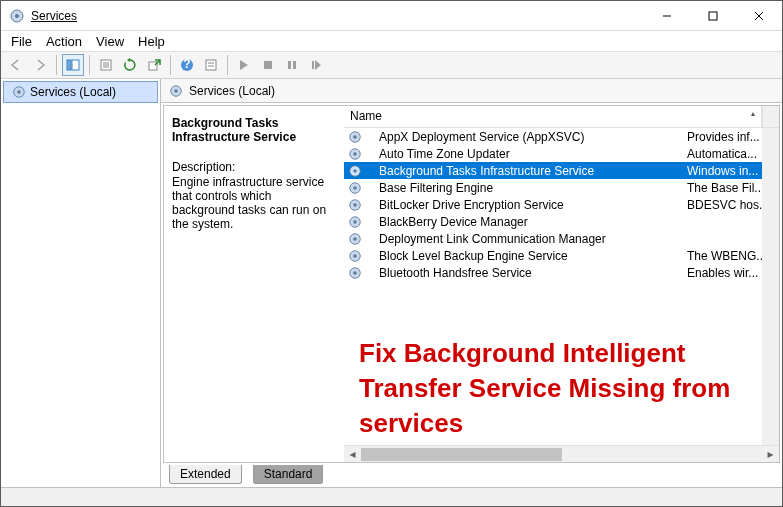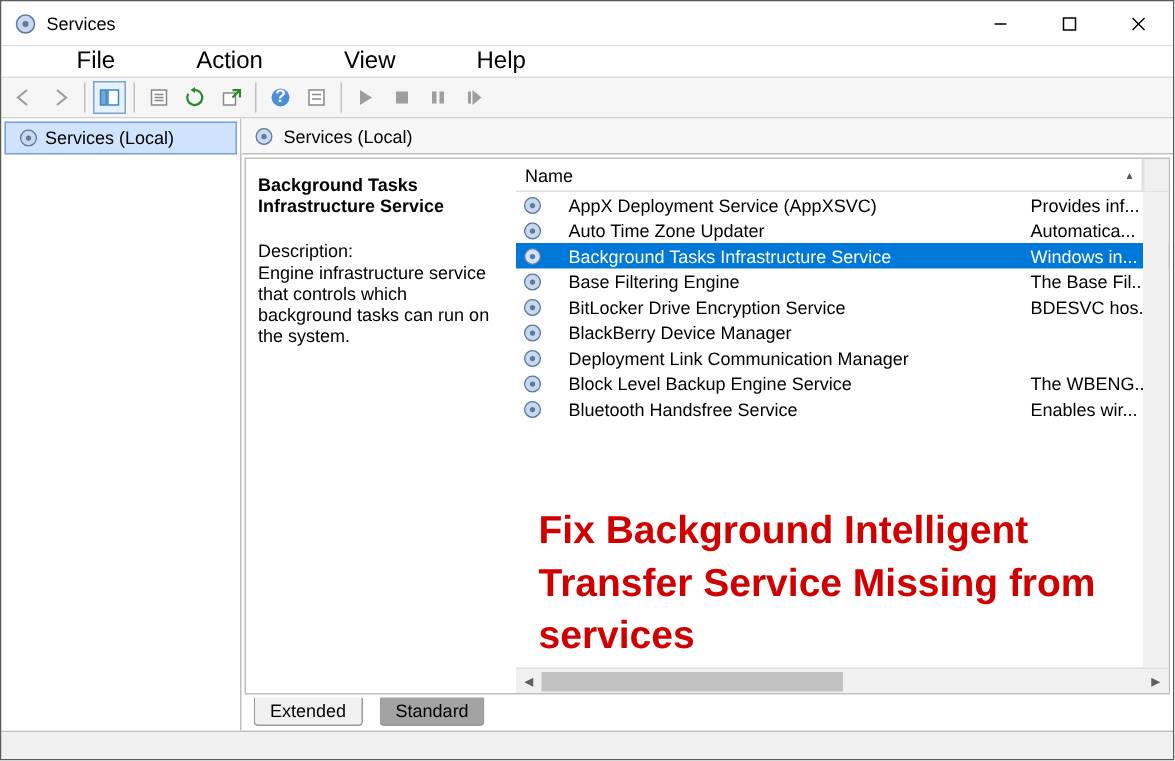--- a/index.html
+++ b/index.html
@@ -1,45 +1,45 @@
 <!DOCTYPE html>
 <html><head>
 <meta charset="utf-8">
 <style>
   * { box-sizing: border-box; margin: 0; padding: 0; font-family: "Segoe UI", Tahoma, sans-serif; font-size: 12px; }
   body { background: #fff; width: 783px; height: 507px; overflow: hidden; }
   .window { width: 783px; height: 507px; border: 1px solid #5a5a5a; background: #fff; position: relative; display: flex; flex-direction: column; }
   
   .titlebar { height: 30px; display: flex; align-items: center; padding-left: 8px; background: #fff; border-bottom: 1px solid #ddd; }
-  .titlebar .title { flex: 1; display:flex; align-items:center; gap:6px;}
+  .titlebar .title { flex: 1; display:flex; align-items:center; gap:6px;text-decoration:underline;}
   .titlebar .title-text { font-size: 12px; }
   .winbtns { display: flex; }
   .winbtn { width: 46px; height: 30px; display: flex; align-items: center; justify-content: center; }
   
   .menubar { height: 20px; display: flex; align-items: center; gap: 14px; padding: 0 10px; background: #fff; }
-  .menuitem { font-size: 16px; margin-left: 40px; }
+  .menuitem { font-size: 13px; }
   
   .toolbar { height: 28px; background: #f5f5f5; border-top: 1px solid #e0e0e0; border-bottom: 1px solid #d0d0d0; display: flex; align-items: center; padding: 0 4px; gap: 2px; }
   .tbtn { width: 22px; height: 22px; border: 1px solid transparent; display:flex; align-items:center; justify-content:center; color:#444;}
   .tbtn.dis { opacity:.35;}
   .tsep { width:1px; height:20px; background:#c0c0c0; margin:0 3px;}
   
   .body { flex:1; display:flex; border-bottom: 1px solid #c0c0c0;}
   .leftpane { width:160px; border-right:1px solid #c0c0c0; background:#fff;}
   .treeitem { display:flex; align-items:center; gap:4px; padding:3px 8px; border:1px solid #7da2ce; background:#cfe3ff; margin:2px;}
   .rightpane { flex:1; display:flex; flex-direction:column; position:relative;}
   .paneheader { height:24px; border-bottom:1px solid #c0c0c0; display:flex; align-items:center; gap:6px; padding-left:8px; background:#f7f7f7;}
   .panemain { flex:1; display:flex; position:relative; border:1px solid #c0c0c0; margin:2px 2px 0 2px; background:#fff;}
   .detailpane { width:180px; padding:10px 8px;}
   .detailpane .svcname { font-weight:bold; font-size:12px;}
   .detailpane .deschead { margin-top:16px; font-size:12px;}
   .detailpane .desctext { font-size:12px; margin-top:1px;}
   .listpane { flex:1; display:flex; flex-direction:column; position:relative;}
   .listhead { height:22px; display:flex; border-bottom:1px solid #e0e0e0;}
-  .listhead .col { padding:3px 6px; border-right:1px solid #e0e0e0; display:flex; align-items:center; justify-content:space-between;}
+  .listhead .col { padding:3px 6px; border-right:1px solid #e0e0e0; display:flex; align-items:flex-start; justify-content:space-between;}
   .colname { flex:1;}
   .coldesc { width:96px;}
   .colscroll { width:17px; background:#f0f0f0; border-left:1px solid #e0e0e0;}
   .listbody { flex:1; overflow:hidden; position:relative;}
   .row { height:17px; display:flex; align-items:center;}
   .row .cell { padding:0 4px; white-space:nowrap; overflow:hidden; text-overflow:ellipsis; display:flex; align-items:center; gap:17px;}
   .row .cname { flex:1;}
   .row .cdesc { width:96px; padding-right:2px;}
   .row.sel { background:#0078d7; color:#fff;}
   .row.sel .gearicon circle.g1{fill:#d0e4ff;}

